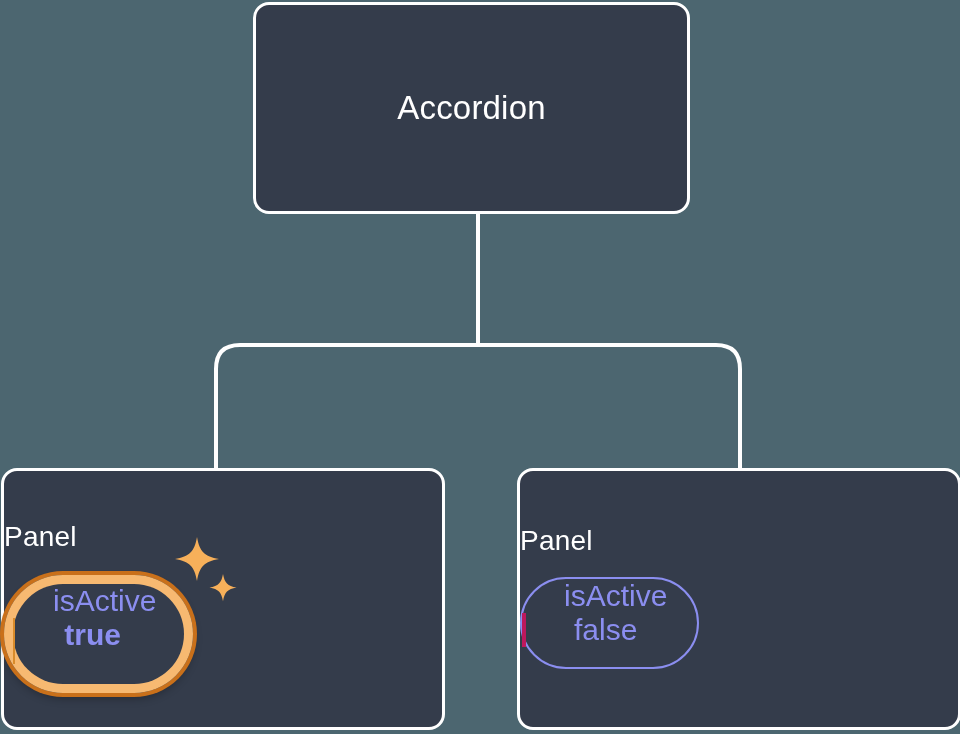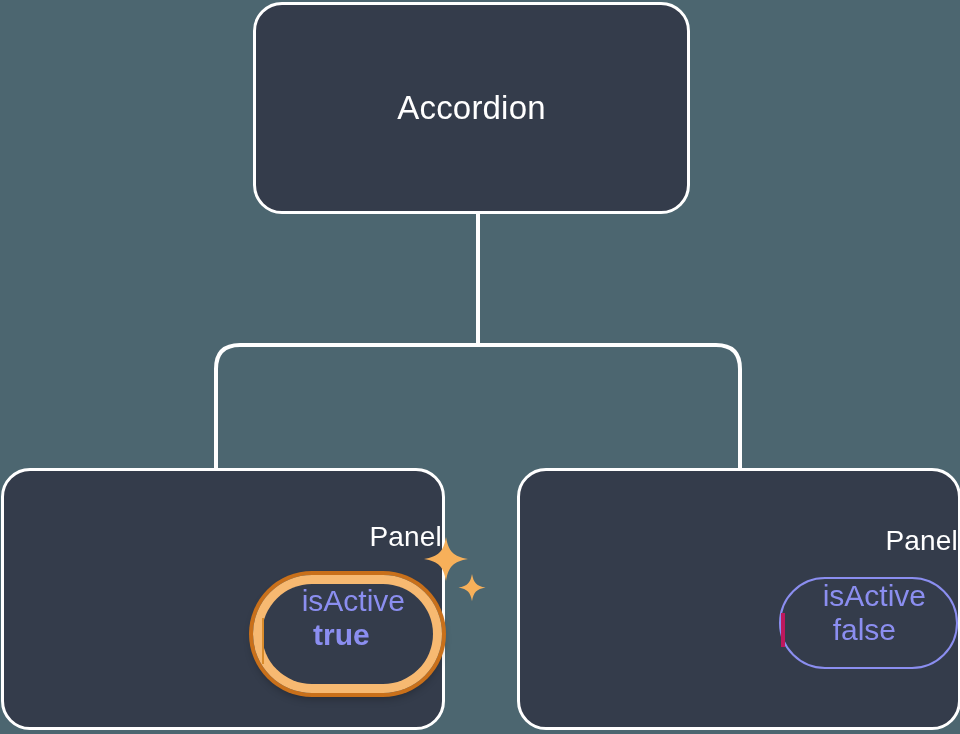--- a/index.html
+++ b/index.html
@@ -24,21 +24,21 @@
     width: 960px;
     height: 734px;
     pointer-events: none;
   }
 
   
   .card {
     position: absolute;
     background: #343c4b;
     border: 3px solid #ffffff;
-    border-radius: 29px;
+    border-radius: 16px;
     box-sizing: border-box;
   }
 
   .card-root {
     left: 253px;
     top: 2px;
     width: 437px;
     height: 212px;
     display: flex;
     align-items: center;
@@ -51,21 +51,21 @@
     font-weight: 400;
     letter-spacing: 0.2px;
   }
 
   .card-panel {
     top: 468px;
     width: 444px;
     height: 262px;
     display: flex;
     flex-direction: column;
-    align-items: flex-end;
+    align-items: flex-start;
   }
   .card-panel-left  { left: 1px; }
   .card-panel-right { left: 517px; }
 
   .card-title-panel {
     color: #ffffff;
     font-size: 28px;
     font-weight: 400;
     margin-top: 50px;
     letter-spacing: 0.2px;

